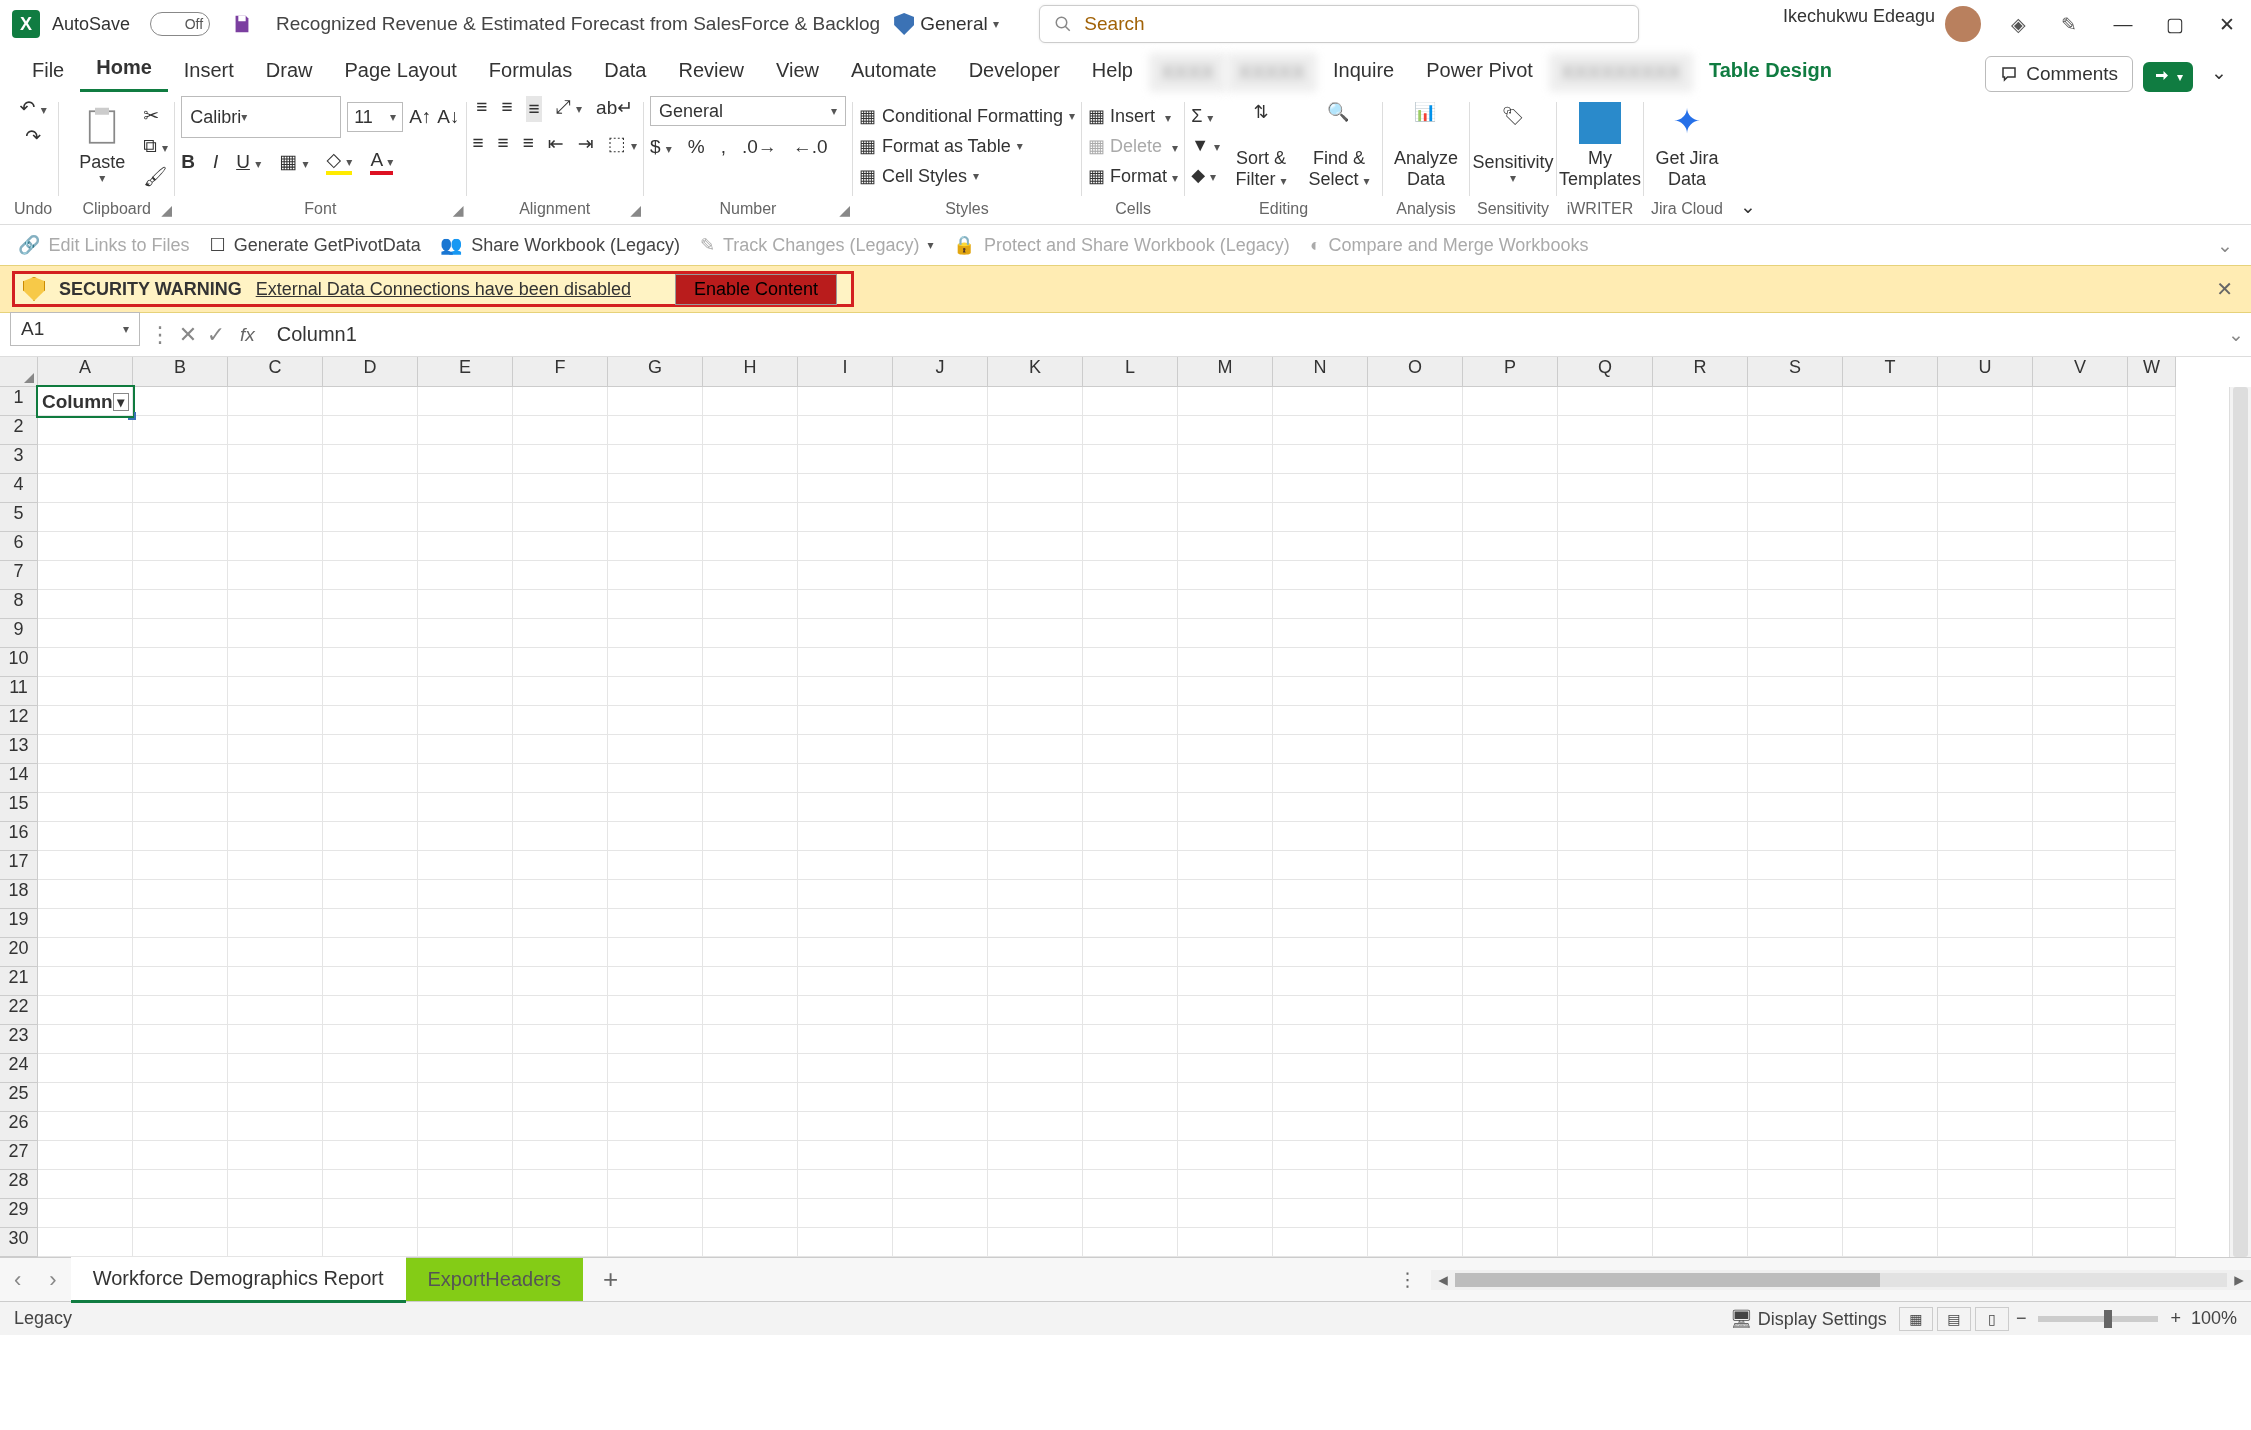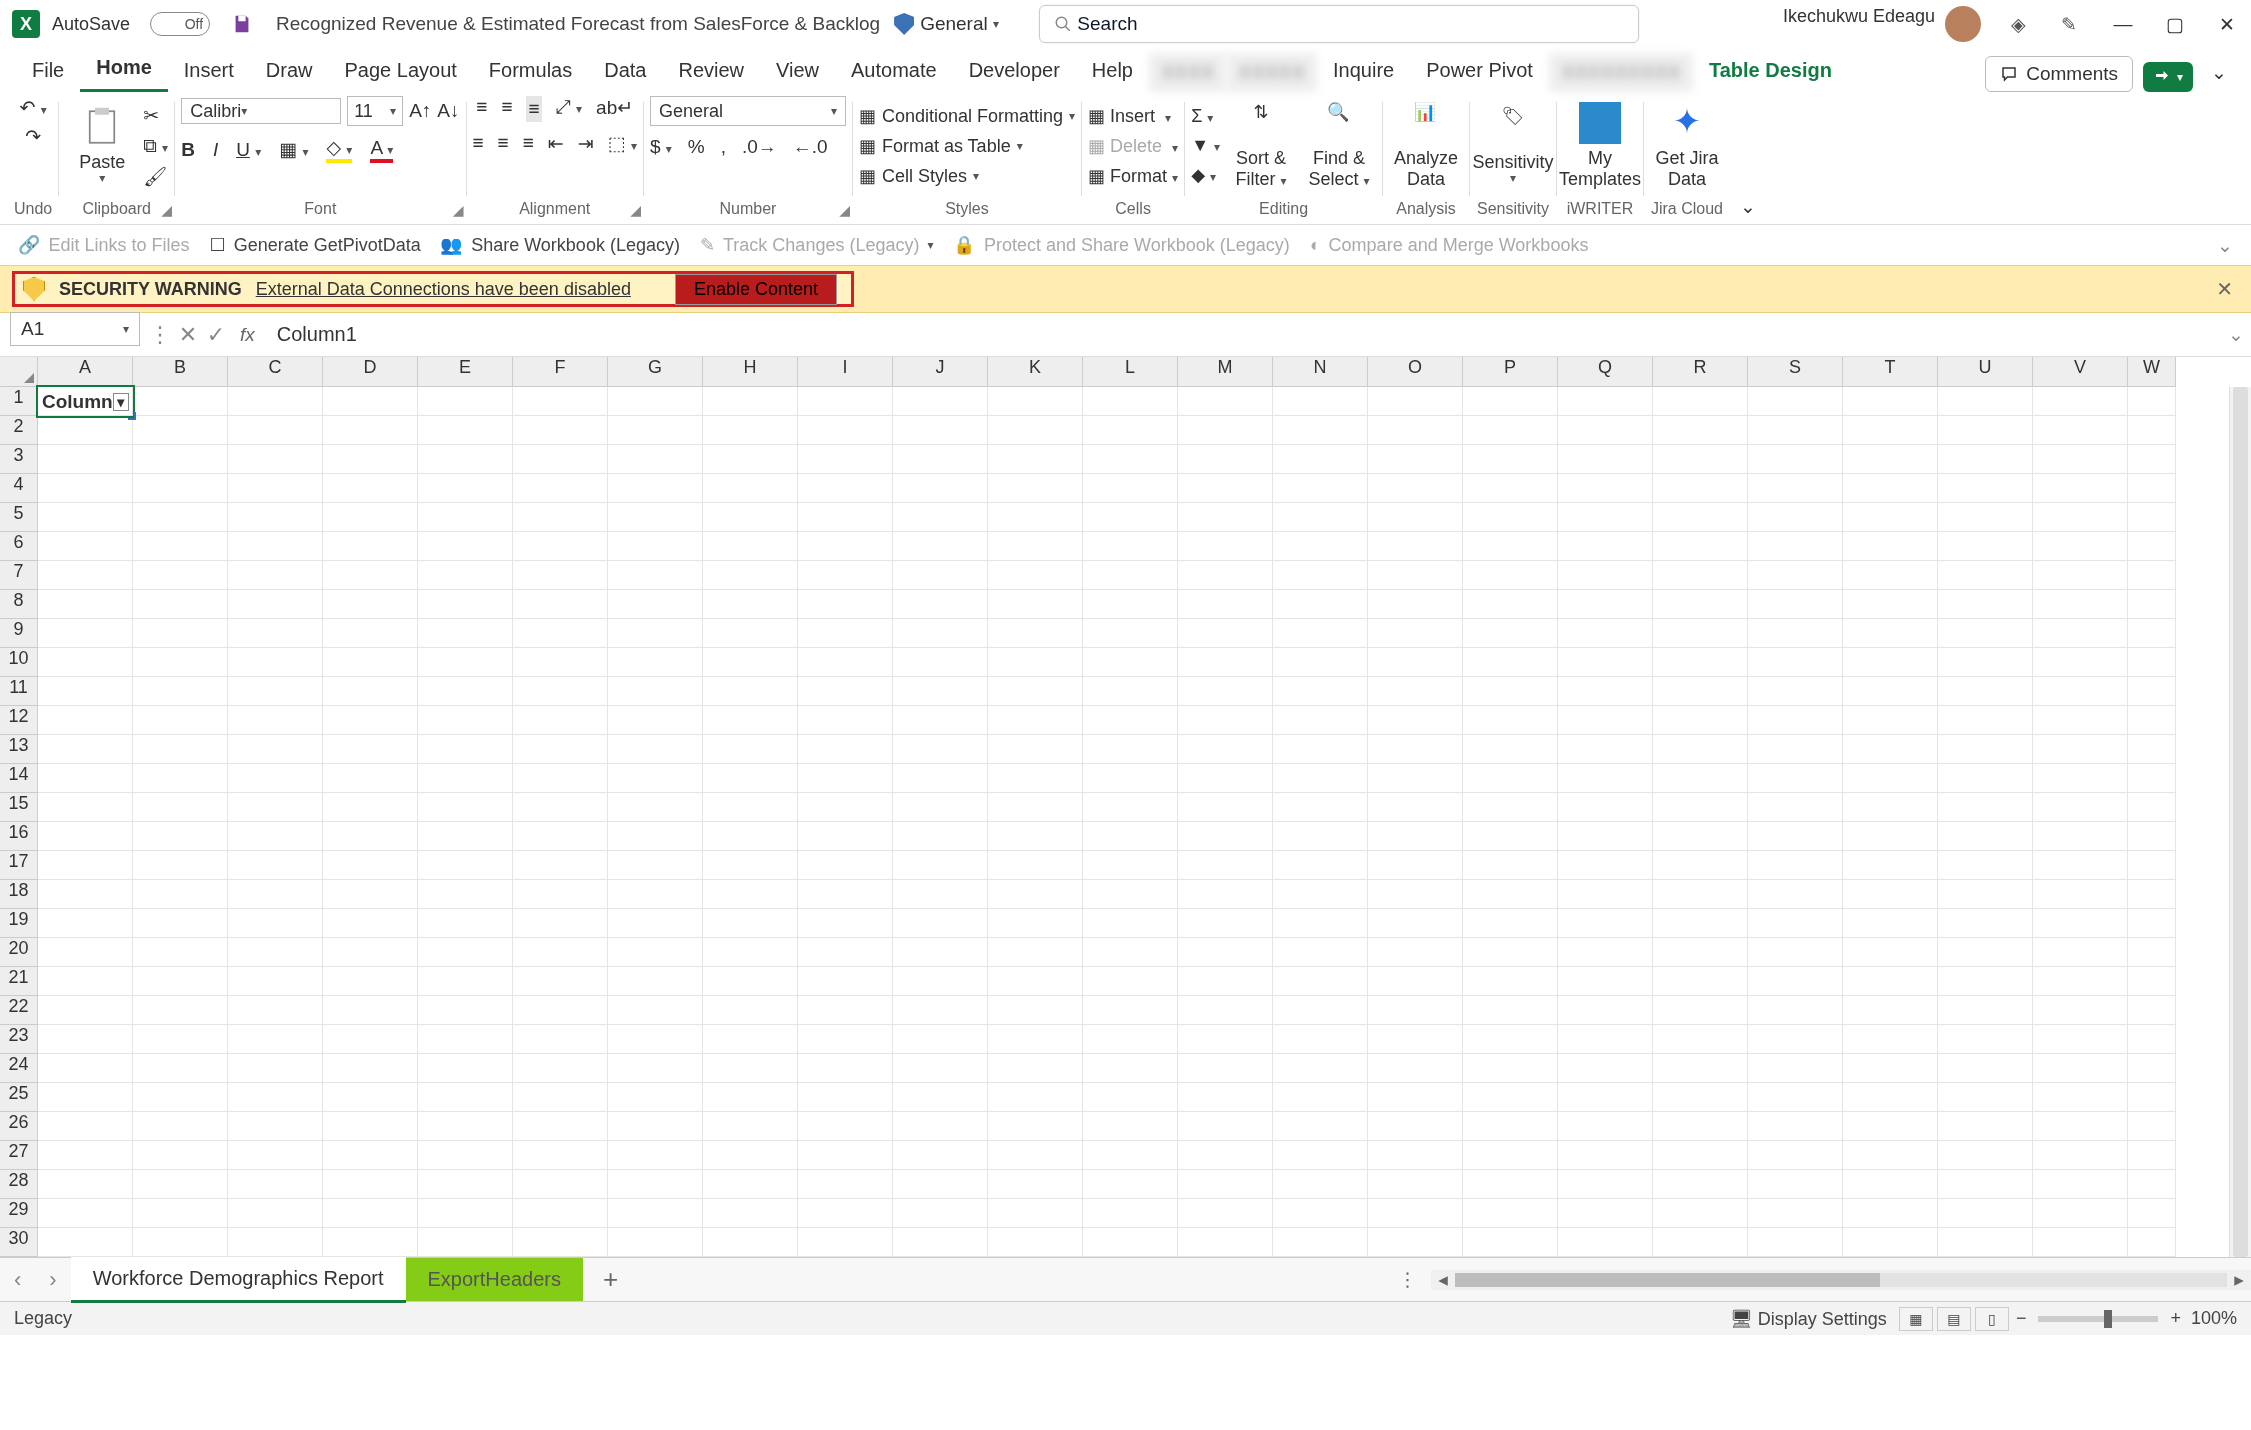--- a/index.html
+++ b/index.html
@@ -36,21 +36,21 @@
 
 .ribbon-body { background:#fff; padding: 4px 8px 0; display:flex; border-bottom: 1px solid #ddd; }
 .rgroup { display:flex; flex-direction:column; align-items:center; padding: 0 6px; position:relative;}
 .rgroup-inner { display:flex; align-items:center; gap:4px; height: 100px;}
 .rgroup-label { font-size:16px; color:#666; padding: 4px 0 6px; width:100%; text-align:center;}
 .dlauncher { position:absolute; right:2px; bottom:6px; font-size:14px; color:#888;}
 .sep { width:1px; background:#ddd; margin: 6px 0 28px;}
 .bigbtn { display:flex; flex-direction:column; align-items:center; justify-content:center; width:74px; text-align:center; font-size:18px; color:#333; line-height:1.15;}
 .bigbtn .ic { width:42px; height:42px; margin-bottom:4px;}
 .nfmt { width: 196px; height: 30px; border:1px solid #bbb; display:flex; align-items:center; justify-content:space-between; padding: 0 8px; font-size:18px;}
-.fontname { width: 160px; height: 26px; border:1px solid #bbb; display:flex; align-items:center; justify-content:flex-start; padding:8px 8px; font-size:18px;}
+.fontname { width: 160px; height: 42px; border:1px solid #bbb; display:flex; align-items:center; justify-content:flex-start; padding:8px 8px; font-size:18px;}
 .fontsize { width: 56px; height: 30px; border:1px solid #bbb; display:flex; align-items:center; justify-content:space-between; padding:0 6px; font-size:18px;}
 .styles-row { display:flex; flex-direction:column; gap:8px; font-size:18px;}
 .styles-row div { display:flex; align-items:center; gap:6px;}
 .cells-row { display:flex; flex-direction:column; gap:8px; font-size:18px;}
 .cells-row .disabled { color:#aaa; }
 .ribbon-collapse { align-self:flex-end; padding:6px 10px;}
 
 
 .quickrow { height:40px; display:flex; align-items:center; gap:20px; padding: 0 18px; background:#fff; }
 .quickrow .item { display:flex; align-items:center; gap:8px; font-size:18px; color:#444;}
@@ -135,21 +135,21 @@
   <div class="doc-title">Recognized Revenue &amp; Estimated Forecast from SalesForce &amp; Backlog</div>
   <div class="sens-badge">
     <div class="shield"></div>
     <span>General</span>&nbsp;<span class="caret">▾</span>
   </div>
   <div class="searchbox">
     <svg width="18" height="18" viewBox="0 0 24 24">
         <circle cx="10" cy="10" r="7" fill="none" stroke="#888" stroke-width="2"></circle>
         <line x1="15" y1="15" x2="21" y2="21" stroke="#888" stroke-width="2"></line>
       </svg>
-    &nbsp;<span style="color:#0f172a;">Search</span>
+    &nbsp;<span style="color:#a16207;margin-left:7px;">Search</span>
   </div>
   <div class="spacer"></div>
   <div class="user">
     <span class="user-name">Ikechukwu Edeagu</span>
     <div class="avatar"></div>
   </div>
   <div class="title-actions">
     <div class="wicon">◈</div>
     <div class="wicon">✎</div>
     <div class="winbtn">—</div>

